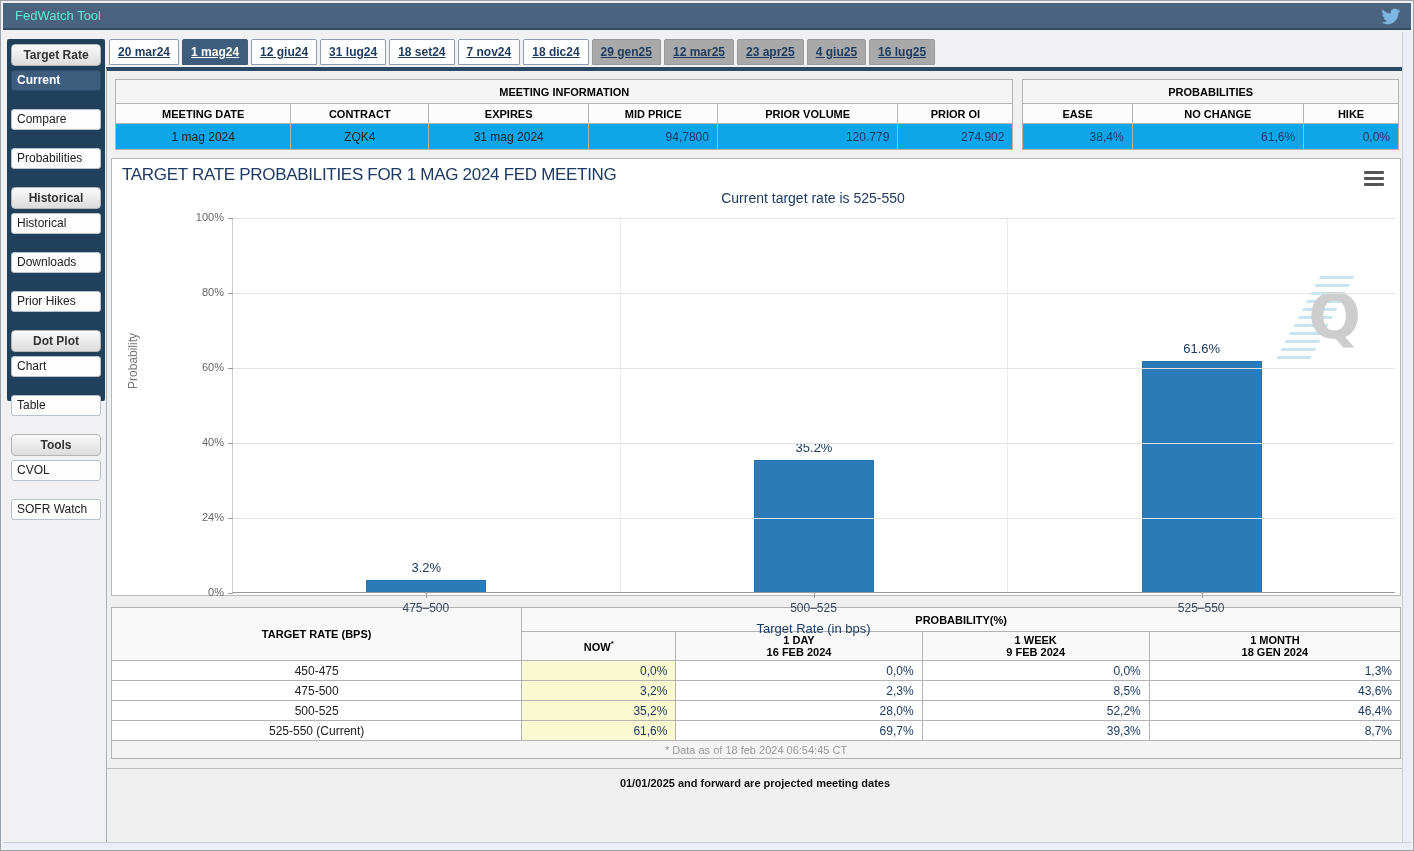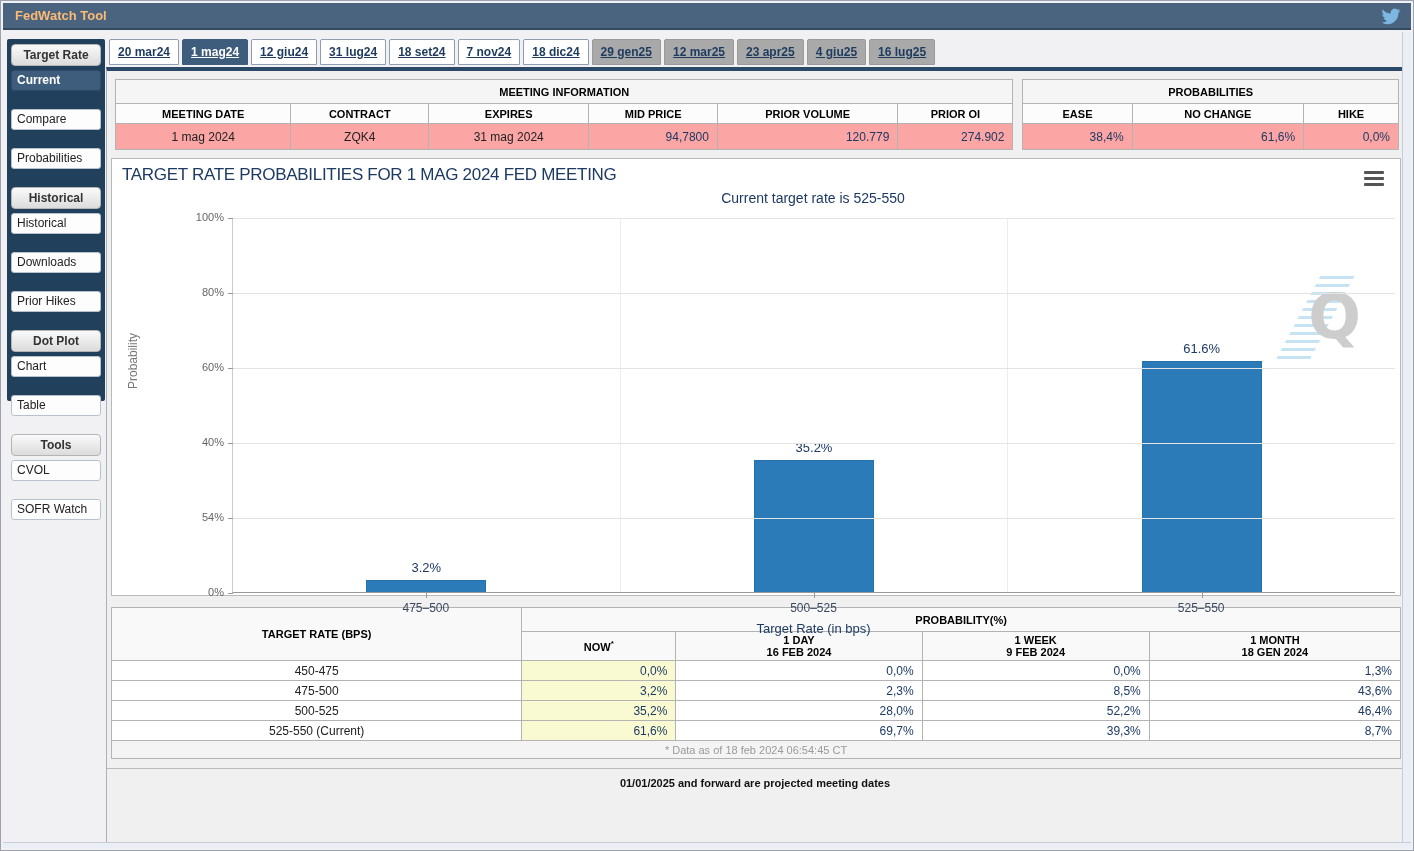--- a/index.html
+++ b/index.html
@@ -3,21 +3,21 @@
 <meta charset="utf-8">
 <style>
   * { margin:0; padding:0; box-sizing:border-box; }
   html,body { width:1414px; height:851px; font-family:"Liberation Sans", sans-serif; background:#dfe3ea; }
   .page { position:relative; width:1414px; height:851px; background:#f1f1f3; border:1px solid #9aa3ae; overflow:hidden; }
 
   
   .titlebar { position:absolute; left:2px; top:2px; right:2px; height:27px;
     background:var(--titlebar,#4a6480); border-bottom:2px solid #324b63;
     display:flex; align-items:center; justify-content:space-between; padding:0 10px 0 12px; }
-  .titlebar-text { color:#fdba74; font-size:13px; font-weight:bold; }
+  .titlebar-text { color:#5eead4; font-size:13px; font-weight:normal; }
   .twitter { width:20px; height:20px; cursor:pointer; }
 
   
   .sidebar { position:absolute; left:6px; top:38px; width:98px; height:362px;
     background:var(--sidebar-bg,#20405c); padding:5px 4px; border-radius:2px; }
   .sb-section { margin-bottom:11px; }
   .sb-header { background:linear-gradient(#fafafa,#dcdcdc); border:1px solid #b5b5b5; border-radius:4px;
     color:#333; font-size:12px; font-weight:bold; text-align:center; padding:3px 0; margin-bottom:4px; }
   .sb-item { background:#fdfdfd; border:1px solid #b9c2cc; border-radius:3px; color:#222;
     font-size:12px; padding:2px 5px 3px; margin-bottom:18px; cursor:pointer; }
@@ -29,21 +29,21 @@
     color:#1d3a5f; font-size:12px; font-weight:bold; padding:5px 8px 5px; margin-right:3px; cursor:pointer;text-decoration:underline; }
   .tab.selected { background:var(--selected,#3e5d7c); border-color:#3e5d7c; color:#fff; }
   .tab.projected { background:var(--projected,#a9a9a9); border-color:#9a9a9a; }
 
   
   .content { position:absolute; left:105px; top:66px; width:1298px; height:779px;
     background:#f0f0f0; border:1px solid #a9b0ba; border-top:4px solid #2c4a68; }
 
   
   .info-row { display:flex; margin:8px 4px 0 8px; gap:9px; }
-  table.panel { border-collapse:collapse; background:#fca5a5; font-size:12px; }
+  table.panel { border-collapse:collapse; background:#0ea5e9; font-size:12px; }
   table.panel th, table.panel td { border:1px solid #b3b3b3; padding:3px 8px; }
   table.panel .ttl { background:#f5f5f5; font-size:11px; font-weight:bold; text-align:center; height:24px; }
   table.panel th.colhead { background:#fcfcfc; font-size:11px; font-weight:bold; text-align:center; height:20px; padding:2px 6px; }
   table.panel td.val { height:26px; color:#222; text-align:center; }
   table.panel td.val.num { text-align:right; color:#1d3a63; }
   #meeting-table { width:902px; }
   #prob-table { width:378px; }
   #prob-table td.val { text-align:right; color:#1d3a63; }
 
   
@@ -219,21 +219,21 @@
           <div class="ytick-mark" style="top: 75px;"></div>
           <div class="ytick-label" style="top: 75px;">80%</div>
           <div class="gridline" style="top: 150px;"></div>
           <div class="ytick-mark" style="top: 150px;"></div>
           <div class="ytick-label" style="top: 150px; text-align: right;">60%</div>
           <div class="gridline" style="top: 225px;"></div>
           <div class="ytick-mark" style="top: 225px;"></div>
           <div class="ytick-label" style="top: 225px;">40%</div>
           <div class="gridline" style="top: 300px;"></div>
           <div class="ytick-mark" style="top: 300px;"></div>
-          <div class="ytick-label" style="top: 300px;">54%</div>
+          <div class="ytick-label" style="top: 300px;">24%</div>
           <div class="ytick-mark" style="top: 375px;"></div>
           <div class="ytick-label" style="top: 375px;">0%</div>
         </div>
       <div class="xlabels" id="xlabels">
           <div>475–500</div>
           <div>500–525</div>
           <div>525–550</div>
         </div>
       <div class="xtitle">Target Rate (in bps)</div>
     </div>

